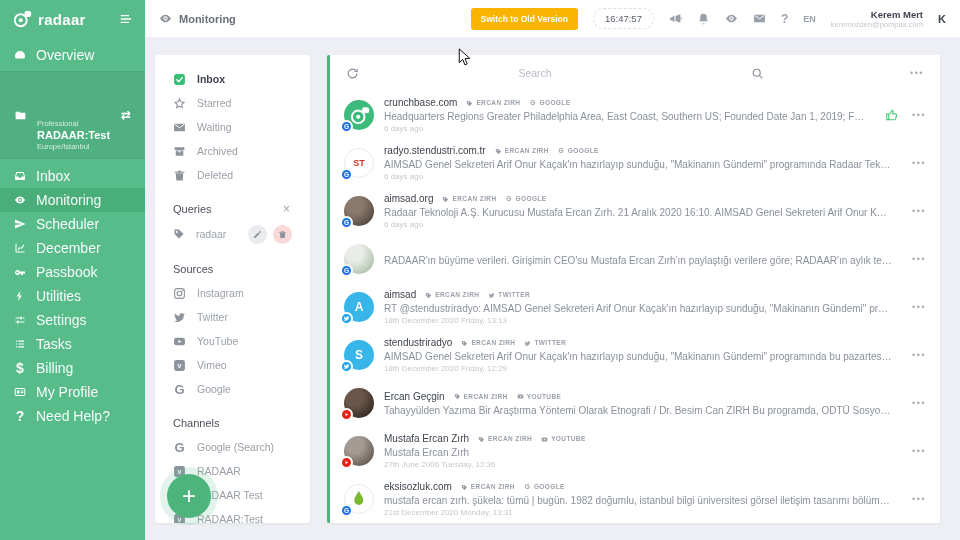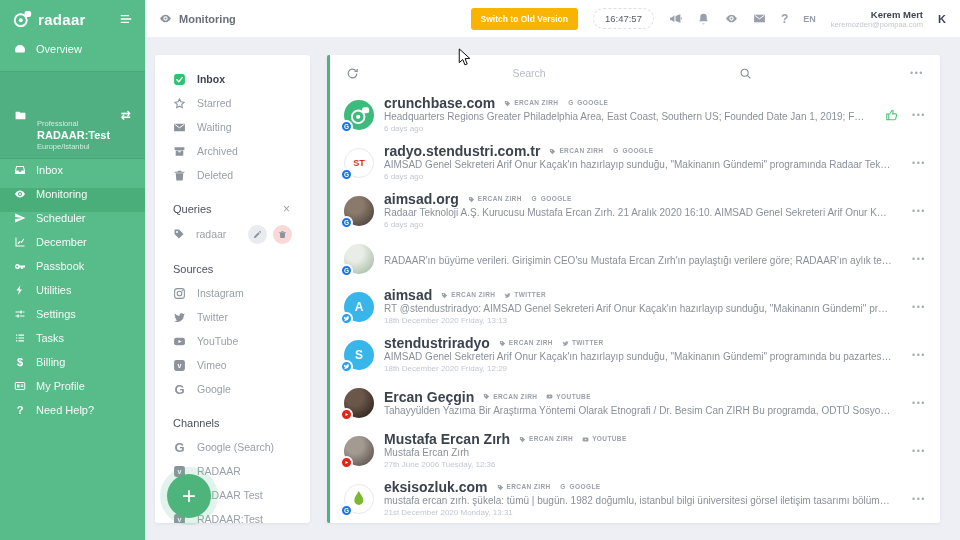--- a/index.html
+++ b/index.html
@@ -10,21 +10,21 @@
   html,body{width:960px;height:540px;overflow:hidden;}
   body{font-family:"Liberation Sans","DejaVu Sans",sans-serif;background:var(--bg);}
   .app{position:relative;width:960px;height:540px;overflow:hidden;}
 
   
   .sidebar{position:absolute;left:0;top:0;width:145px;height:540px;background:var(--accent);color:#fff;z-index:5;}
   .logo-bar{height:38px;display:flex;align-items:center;padding:0 12px;gap:6px;}
   .brand-mark{width:20px;height:20px;}
   .brand-word{font-size:15px;font-weight:700;letter-spacing:.3px;}
   .menu-toggle{margin-left:auto;width:14px;height:14px;color:#fff;cursor:pointer;}
-  .side-item{display:flex;height:24px;padding:0 14px;gap:10px;font-size:11px;color:rgba(255,255,255,.95);cursor:pointer;}
+  .side-item{display:flex;align-items:center;height:24px;padding:0 14px;gap:10px;font-size:14px;color:rgba(255,255,255,.95);cursor:pointer;}
   .side-item .ic{width:12px;height:12px;flex:none;color:#fff;}
   .side-item.active{background:var(--accent-darker);}
   .side-item:first-child{margin-top:5px;}
   .workspace{background:rgba(0,0,0,.06);border-top:1px solid rgba(0,0,0,.05);border-bottom:1px solid rgba(0,0,0,.05);display:flex;align-items:center;padding:7px 14px;gap:10px;margin:4px 0;cursor:pointer;}
   .workspace .ic{width:13px;height:13px;color:#fff;flex:none;}
   .ws-lines{flex:1;min-width:0;margin-top:40px;}
   .ws-plan,.ws-region{font-size:7.5px;color:rgba(255,255,255,.75);line-height:9px;}
   .ws-name{font-size:11px;font-weight:700;line-height:14px;}
   .ws-swap{font-size:12px;font-weight:700;color:#fff;cursor:pointer;}
 
@@ -55,37 +55,37 @@
   .query-row{display:flex;align-items:center;gap:11px;height:26px;padding:0 18px;font-size:10.5px;color:#9aa0a8;}
   .query-row .ic{width:12px;height:12px;color:#8d939c;flex:none;}
   .q-actions{margin-left:auto;display:flex;gap:6px;}
   .act-btn{width:19px;height:19px;border-radius:50%;display:flex;align-items:center;justify-content:center;cursor:pointer;}
   .act-btn .ic{width:9px;height:9px;}
   .act-edit{background:#e9ebef;color:#5a6068;}
   .act-del{background:#f9d9d7;color:#e2574c;}
   .fab{position:absolute;left:22px;top:436px;width:44px;height:44px;border-radius:50%;background:var(--fab);color:#fff;border:0;font-size:24px;font-weight:400;display:flex;align-items:center;justify-content:center;cursor:pointer;box-shadow:0 0 0 7px rgba(87,187,138,.18);z-index:6;line-height:1;font-family:inherit;}
 
   .feed-card{position:absolute;left:182px;top:17px;width:613px;height:468px;background:#fff;border-left:3px solid var(--fab);border-radius:2px;box-shadow:0 1px 3px rgba(40,50,60,.07);display:flex;flex-direction:column;overflow:hidden;}
-  .feed-topbar{height:36px;flex:none;display:flex;align-items:center;padding:0 16px;gap:10px;}
+  .feed-topbar{height:36px;flex:none;display:flex;align-items:center;padding:0 16px;gap:4px;}
   .tb-ic{width:13px;height:13px;color:#868d96;cursor:pointer;flex:none;}
   .search-input{flex:1;border:0;outline:0;text-align:center;font-size:10.5px;color:#454b55;padding-right:40px;font-family:inherit;background:transparent;}
   .search-input::placeholder{color:#b6bbc3;}
   .tb-spacer{width:138px;flex:none;}
   .dots{color:#a7adb5;font-size:9px;letter-spacing:1.5px;cursor:pointer;white-space:nowrap;}
 
   .feed-item{height:48px;flex:none;display:flex;align-items:center;gap:10px;padding:0 14px;}
   .avatar-wrap{position:relative;width:30px;height:30px;flex:none;}
   .avatar{width:30px;height:30px;border-radius:50%;display:flex;align-items:center;justify-content:center;font-weight:700;font-size:12px;overflow:hidden;}
   .avatar.bordered{border:1px solid #e7e9ec;}
   .avatar svg{width:70%;height:70%;}
   .a-badge{position:absolute;left:-4px;bottom:-3px;width:13px;height:13px;border-radius:50%;border:2px solid #fff;display:flex;align-items:center;justify-content:center;color:#fff;font-size:6.5px;font-weight:700;}
   .a-badge svg{width:7px;height:7px;}
   .feed-mid{flex:1;min-width:0;}
   .feed-line1{display:flex;align-items:center;gap:9px;line-height:12px;}
-  .feed-title{font-size:14px;font-weight:700;color:#3d434e;white-space:nowrap;cursor:pointer;}
+  .feed-title{font-size:10px;font-weight:400;color:#3d434e;white-space:nowrap;cursor:pointer;}
   .mini-tag{display:inline-flex;align-items:center;gap:3px;font-size:6.5px;letter-spacing:.4px;color:#9ba1aa;font-weight:700;white-space:nowrap;}
   .mini-tag .ic{width:7px;height:7px;color:#9ba1aa;display:inline-flex;}
   .feed-snippet{font-size:10px;color:#8a909a;white-space:nowrap;overflow:hidden;text-overflow:ellipsis;margin-top:2px;max-width:508px;}
   .feed-time{font-size:8px;color:#c2c7cf;margin-top:2px;}
   .feed-actions{display:flex;align-items:center;gap:13px;margin-left:6px;}
   .thumb{width:14px;height:14px;color:var(--like);cursor:pointer;}
 
   .ic{display:inline-flex;align-items:center;justify-content:center;}
   .ic svg{width:100%;height:100%;display:block;}
   .txt-ic{font-weight:700;font-size:inherit;line-height:1;}

